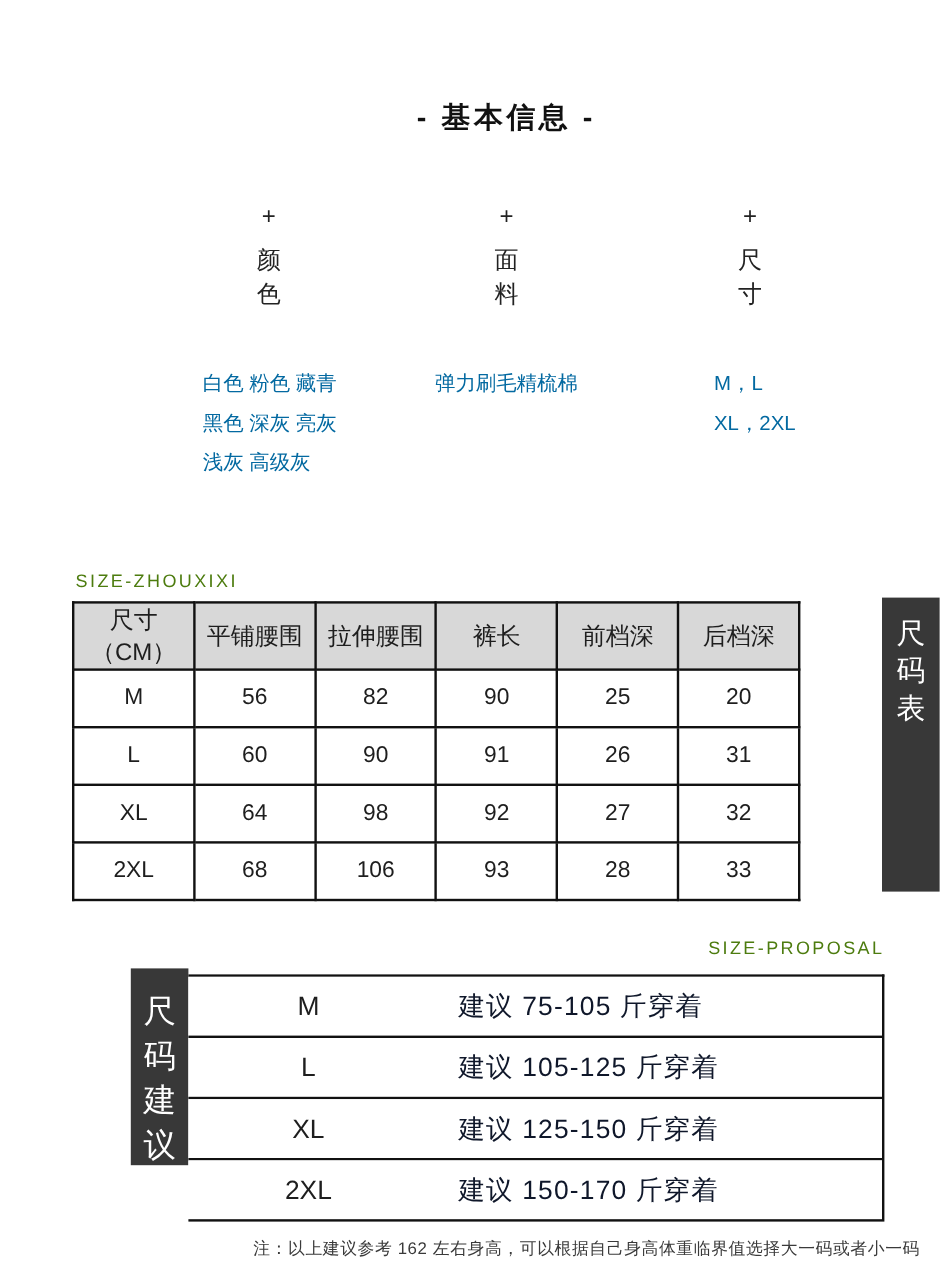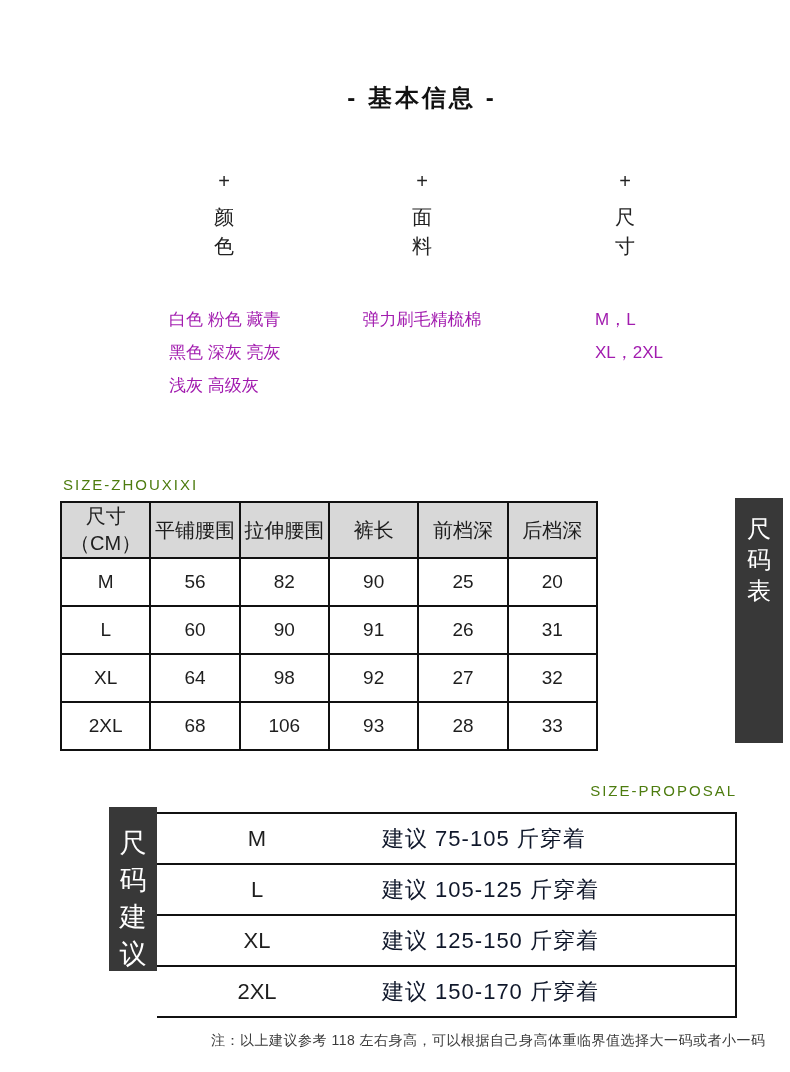--- a/index.html
+++ b/index.html
@@ -46,42 +46,42 @@
     width: 22px;
     font-size: 20px;
     line-height: 29px;
     word-break: break-all;
     color: #222222;
   }
   .info-values {
     margin-top: 42px;
     font-size: 17px;
     line-height: 33px;
-    color: #a21caf;
+    color: #0369a1;
     white-space: nowrap;
   }
   #info-col-color .info-values { text-align: left; padding-left: 4px; }
   #info-col-fabric .info-values { text-align: center; }
   #info-col-size .info-values { text-align: left; padding-left: 12px; }
 
   
   .section-label {
     position: absolute;
     font-size: 15px;
     letter-spacing: 2px;
     color: #4d7c0f;
   }
   #size-chart-label { left: 36px; top: 476px; }
   #size-proposal-label { top: 782px; right: 80px; text-align: right; }
 
   
   .size-table {
     position: absolute;
     left: 33px; top: 501px;
-    width: 538px;
+    width: 607px;
     border-collapse: collapse;
     table-layout: fixed;
   }
   .size-table th, .size-table td {
     border: 2px solid #111111;
     text-align: center;
     vertical-align: middle;
     font-weight: normal;
     color: #1e1e1e;
   }
@@ -259,15 +259,15 @@
     <div class="proposal-row">
       <div class="proposal-size">XL</div>
       <div class="proposal-suggestion">建议 125-150 斤穿着</div>
     </div>
     <div class="proposal-row">
       <div class="proposal-size">2XL</div>
       <div class="proposal-suggestion">建议 150-170 斤穿着</div>
     </div>
   </div>
 
-  <div class="note">注：以上建议参考 118 左右身高，可以根据自己身高体重临界值选择大一码或者小一码</div>
+  <div class="note">注：以上建议参考 162 左右身高，可以根据自己身高体重临界值选择大一码或者小一码</div>
 
 </div>
 
 </body></html>

